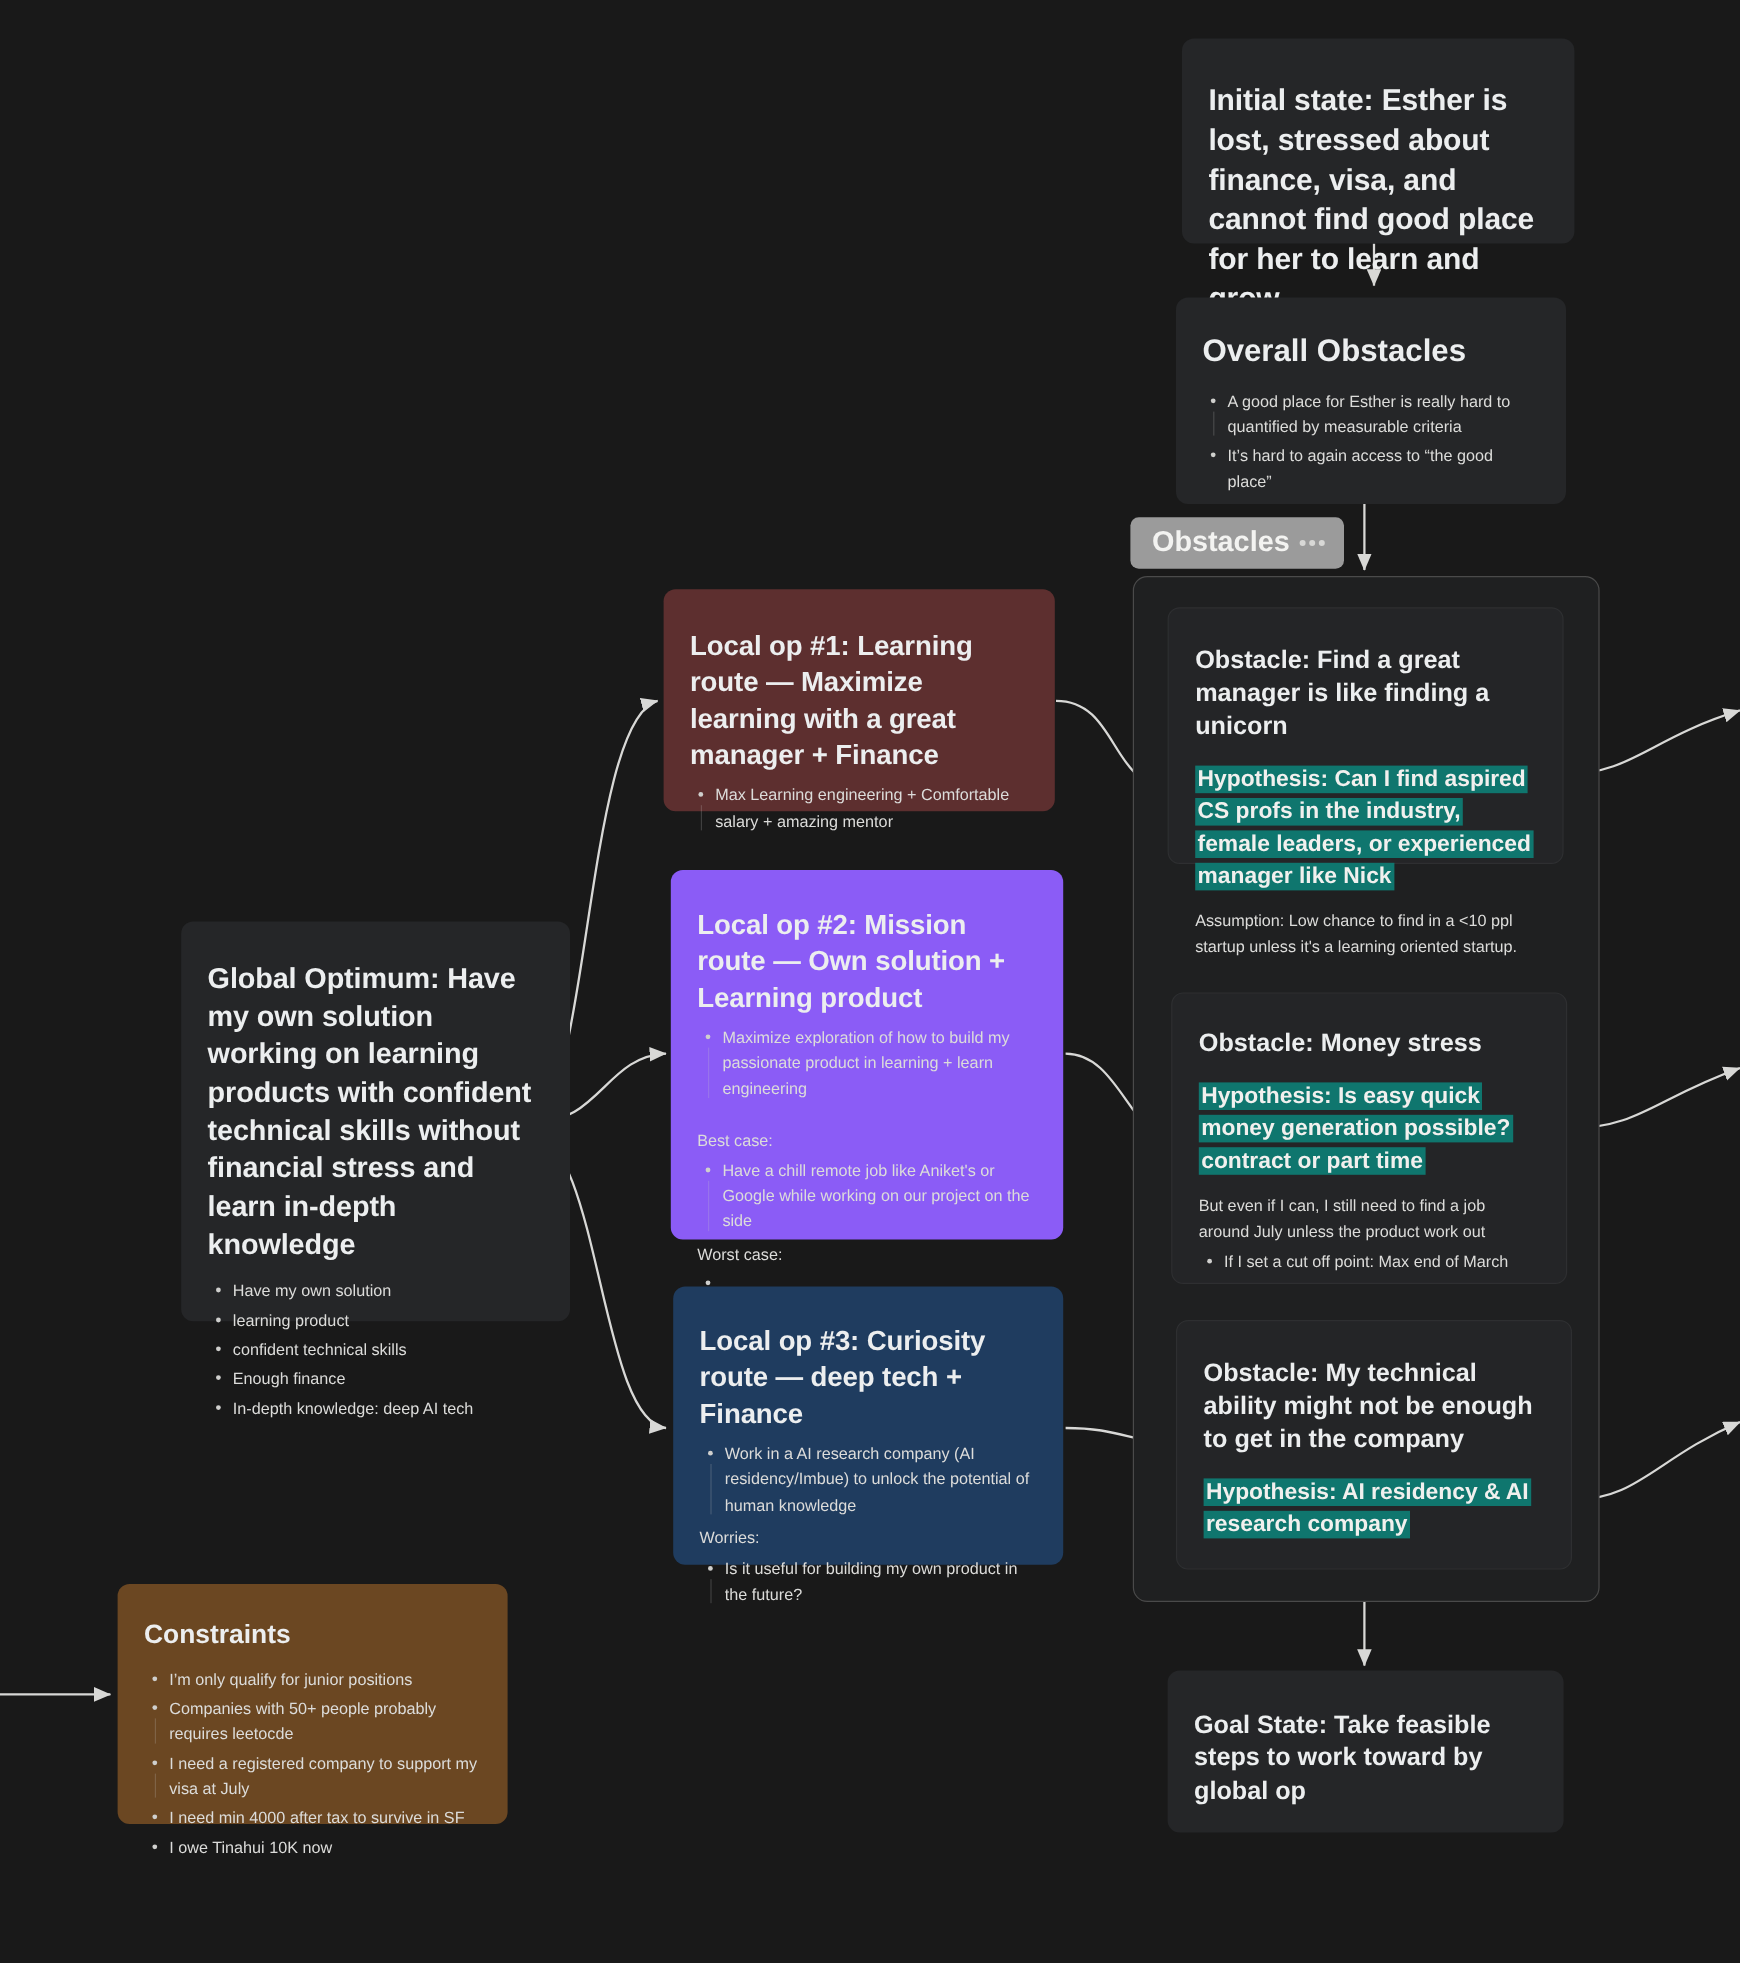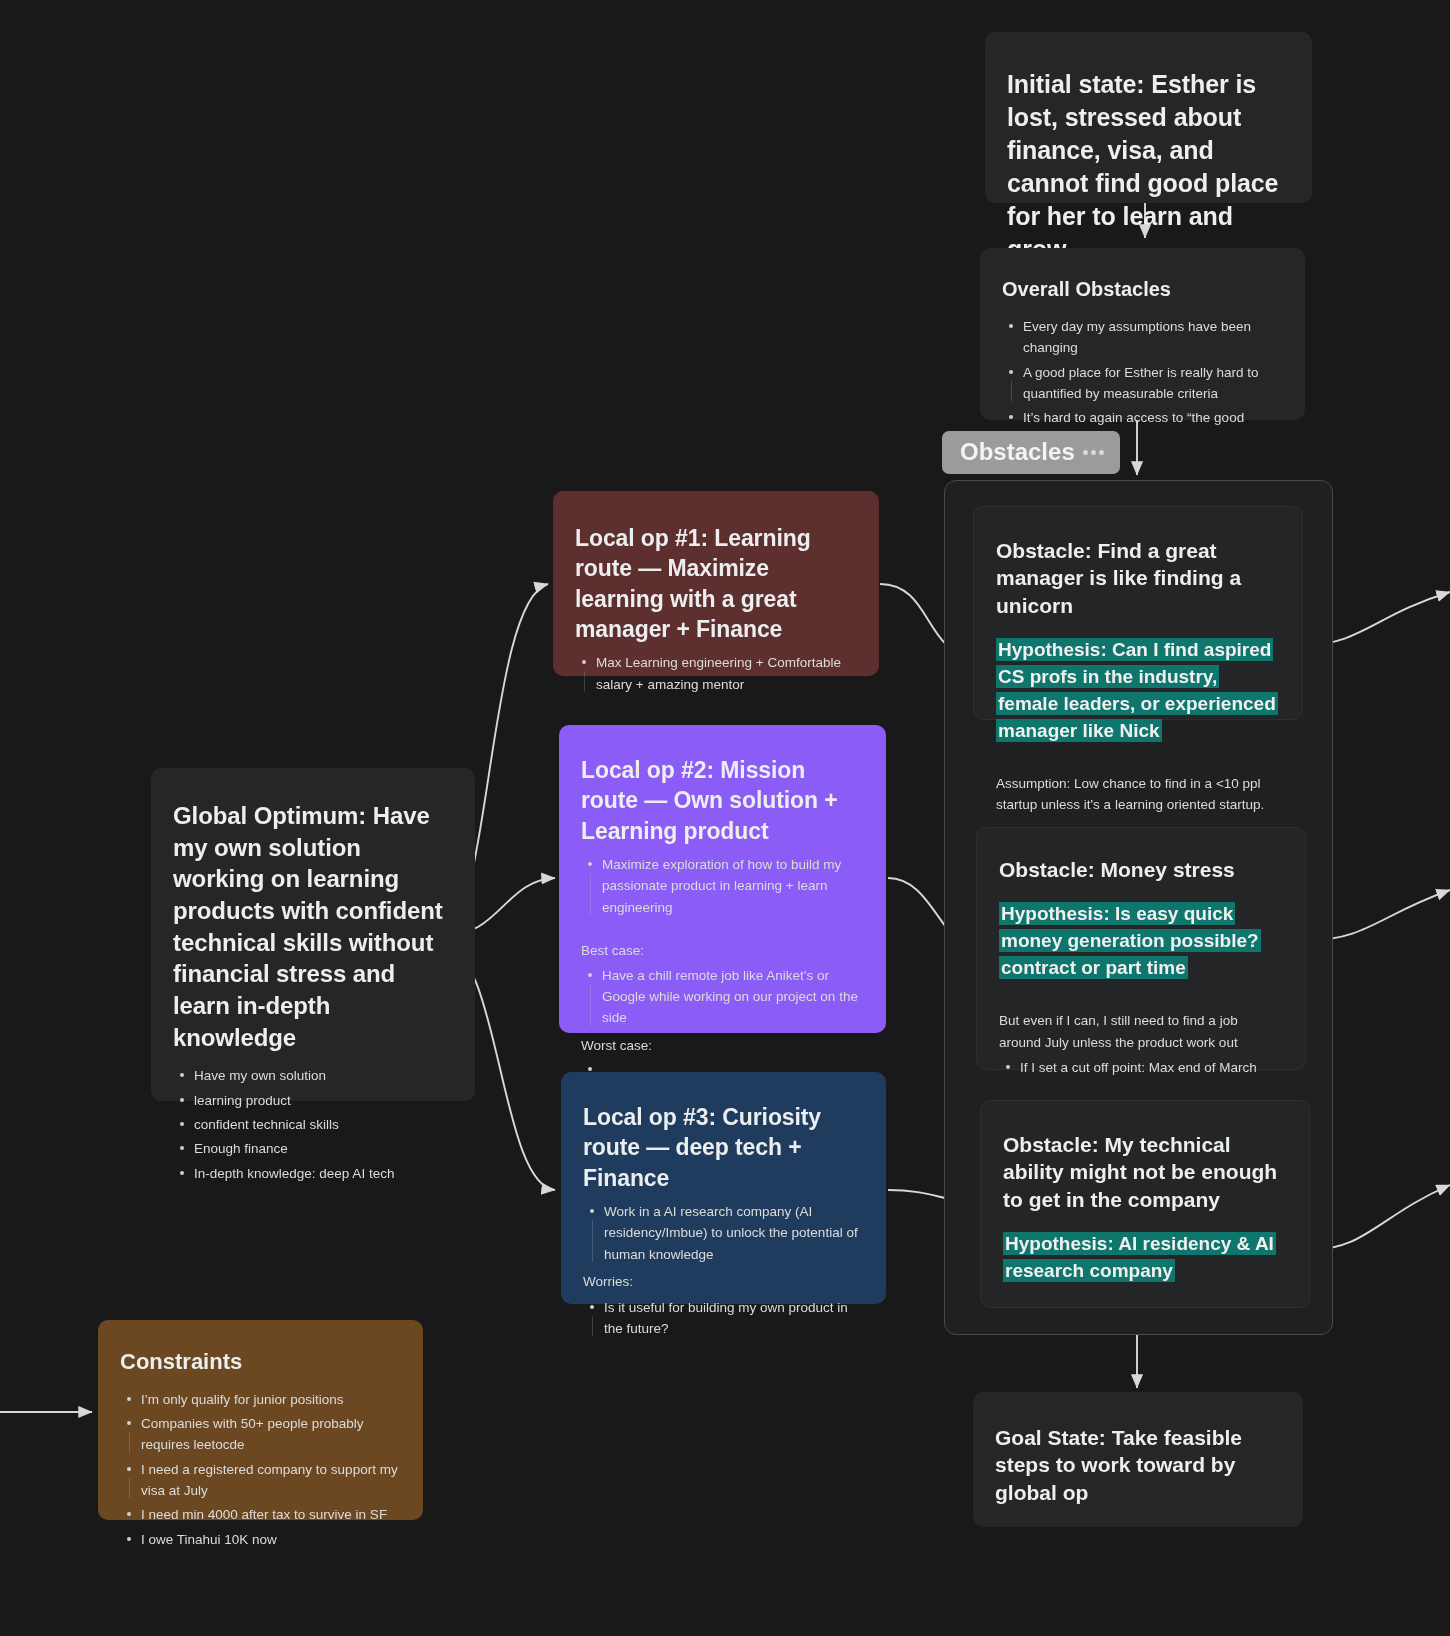--- a/index.html
+++ b/index.html
@@ -62,21 +62,21 @@
     content: "";
     position: absolute;
     left: 8.5px; top: 19px; bottom: 3px;
     width: 1px;
     background: rgba(200,200,200,0.22);
   }
   .plaintext {
     font-size: 13.5px;
     line-height: 1.6;
     color: #dcdcda;
-    margin-top: 28px;
+    margin-top: 12px;
   }
   .plaintext.tight { margin-top: 6px; }
 
   .hl {
     display: block;
     font-size: 19px;
     font-weight: 700;
     line-height: 1.42;
     color: #f1f0ee;
     margin-top: 18px;
@@ -147,23 +147,22 @@
       <path d="M1310,940 C1365,940 1380,915 1450,890"></path>
       <path d="M1310,1250 C1365,1250 1380,1215 1450,1185"></path>
     </g>
   </svg>
 
   <div class="card plain" style="left:985px; top:32px; width:327px; height:171px; display:flex; align-items:flex-start; padding-top:36px;">
     <h2>Initial state: Esther is lost, stressed about finance, visa, and cannot find good place for her to learn and grow</h2>
   </div>
 
   <div class="card plain" style="left:980px; top:248px; width:325px; height:172px; padding-top:28px;">
-    <h3 style="font-size:20px;">Overall Obstacles</h3>
+    <h3 style="font-size:26px;">Overall Obstacles</h3>
     <ul class="bl" style="margin-top:14px;">
-      <li>Every day my assumptions have been changing</li>
       <li class="multiline">A good place for Esther is really hard to quantified by measurable criteria</li>
       <li>It’s hard to again access to “the good place”</li>
     </ul>
   </div>
 
   <div class="group" style="left:944px; top:480px; width:389px; height:855px;"></div>
   <div class="group-label" style="left:942px; top:431px;">
     <span>Obstacles</span>
     <span class="dots">
         <i></i>

